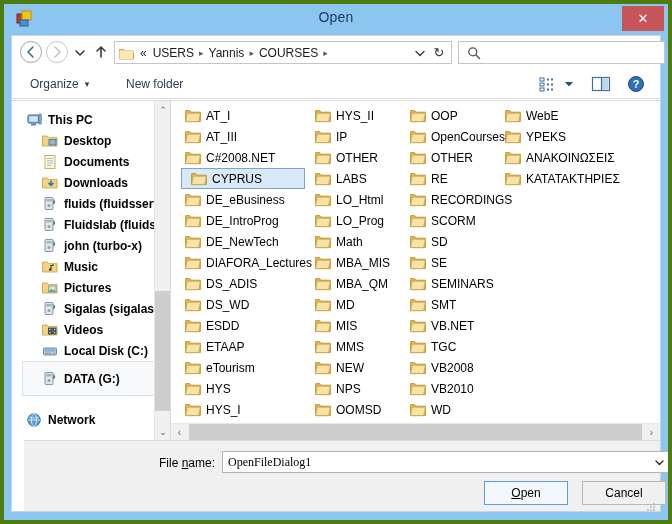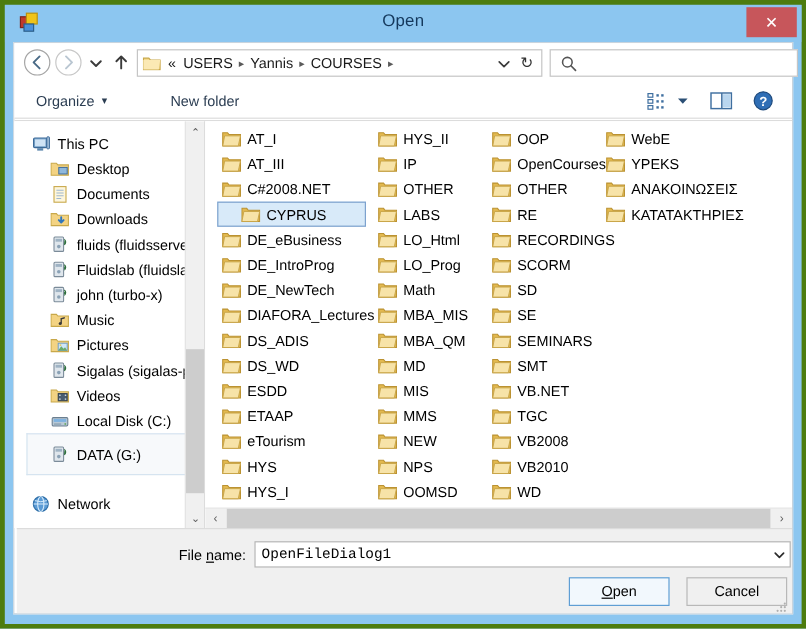--- a/index.html
+++ b/index.html
@@ -140,21 +140,20 @@
     border: none; background: none;
     font-family: "Liberation Sans", sans-serif;
   }
   #newfolder-btn {
     position: absolute; left: 108px; top: 5px;
     height: 21px; padding: 0 6px;
     display: flex; align-items: center;
     font-size: 12px; color: #2b3d52; cursor: pointer;
     border: none; background: none;
     font-family: "Liberation Sans", sans-serif;
-    margin-left: 16px;
   }
   .tb-icon {
     position: absolute; top: 6px;
     cursor: pointer; display: flex; align-items: center; justify-content: center;
   }
   #viewmode-icon  { right: 102px; width: 20px; height: 20px; }
   #viewmode-arrow { right: 84px;  width: 14px; height: 20px; }
   #pane-icon      { right: 48px;  width: 22px; height: 20px; }
   #help-icon      { right: 14px;  width: 20px; height: 20px; }
 
@@ -168,21 +167,21 @@
   }
 
   
   #navpane {
     position: relative;
     width: 158px;
     background: #fff;
     overflow: hidden;
     flex: none;
   }
-  #navlist { padding-top: 8px; }
+  #navlist { padding-top: 8px; font-weight: bold; }
   .nav-item {
     position: relative;
     height: 21px;
     display: flex; align-items: center;
     font-size: 12px; color: #000;
     cursor: pointer;
     white-space: nowrap;
     padding-right: 4px;
   }
   .nav-item.indent { padding-left: 30px; }
@@ -241,21 +240,21 @@
     height: 21px;
     display: flex; align-items: center;
     font-size: 12px; color: #000;
     cursor: pointer;
     white-space: nowrap;
     padding-left: 4px;
   }
   .file-item.selected {
     background: #d8eaf9;
     border: 1px solid #7da2ce;
-    padding-left: 19px;
+    padding-left: 9px;
     margin-right: 6px;
   }
   .folder-icon { width: 16px; height: 14px; margin-right: 5px; flex: none; }
 
   
   #h-scroll {
     position: absolute;
     left: 0; right: 0; bottom: 0;
     height: 17px;
     background: #f0f0f0;
@@ -269,42 +268,42 @@
   #hsb-left  { left: 0; }
   #hsb-right { right: 0; }
   #hsb-thumb {
     position: absolute; left: 18px; right: 18px; top: 0;
     height: 17px; background: #cdcdcd; cursor: pointer;
   }
 
   
   #footer {
     position: absolute;
-    left: 2px; right: 0; bottom: 0;
+    left: 12px; right: 0; bottom: 0;
     height: 71px;
     background: #f0f0f0;
     border-top: 1px solid #dcdcdc;
   }
   #filename-label {
     position: absolute; left: 135px; top: 15px;
     font-size: 12px; color: #000;
   }
   #filename-label u { text-decoration: underline; }
   #filename-combo {
     position: absolute; left: 198px; top: 10px;
     width: 447px; height: 22px;
     background: #fff;
     border: 1px solid #b4b4b4;
     display: flex; align-items: center;
   }
   #filename-input {
     flex: 1; border: none; outline: none;
     font-size: 12px; color: #000;
     padding-left: 5px;
-    font-family: Liberation Mono, monospace;
+    font-family: Liberation Serif, serif;
     background: transparent;
   }
   #filename-arrow {
     width: 17px; height: 20px;
     display: flex; align-items: center; justify-content: center;
     cursor: pointer; color: #333; font-size: 9px;
   }
   .dlg-btn {
     position: absolute; top: 40px;
     width: 84px; height: 24px;

